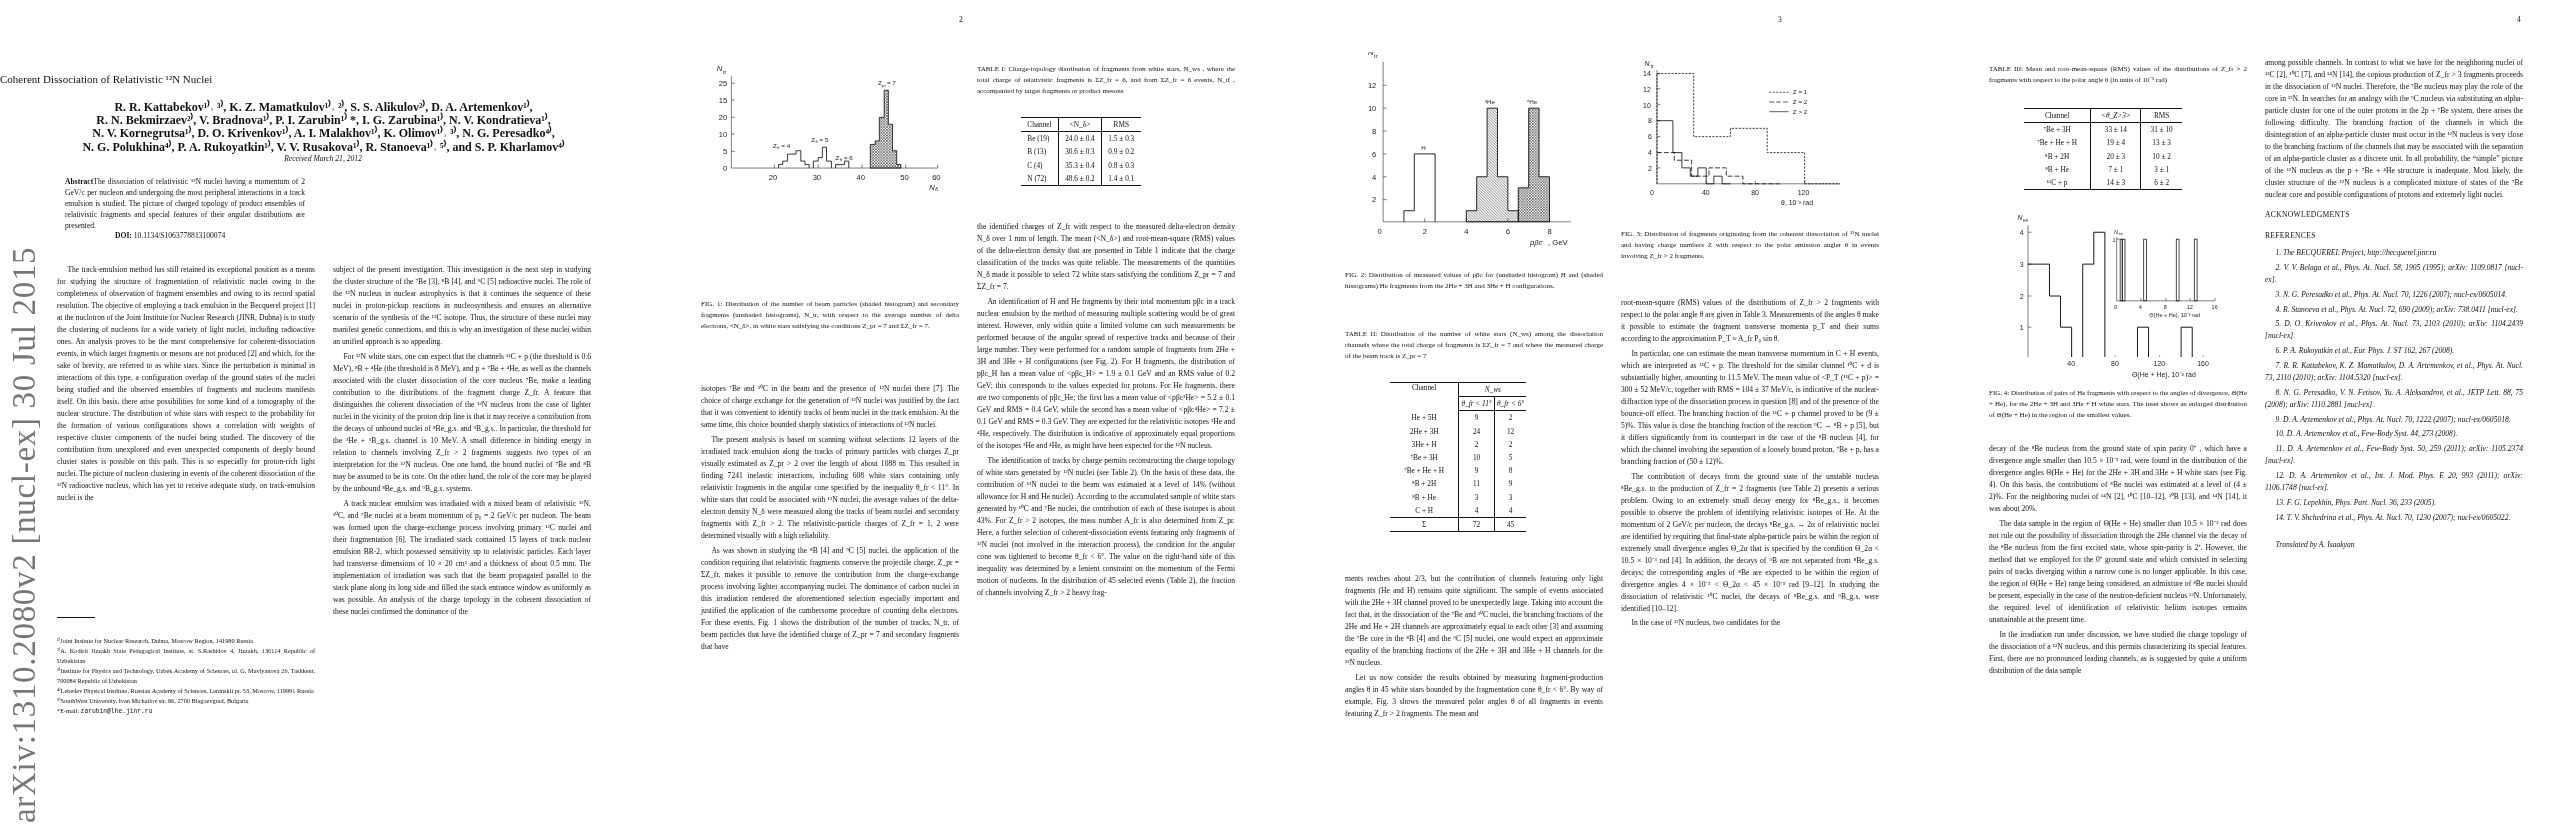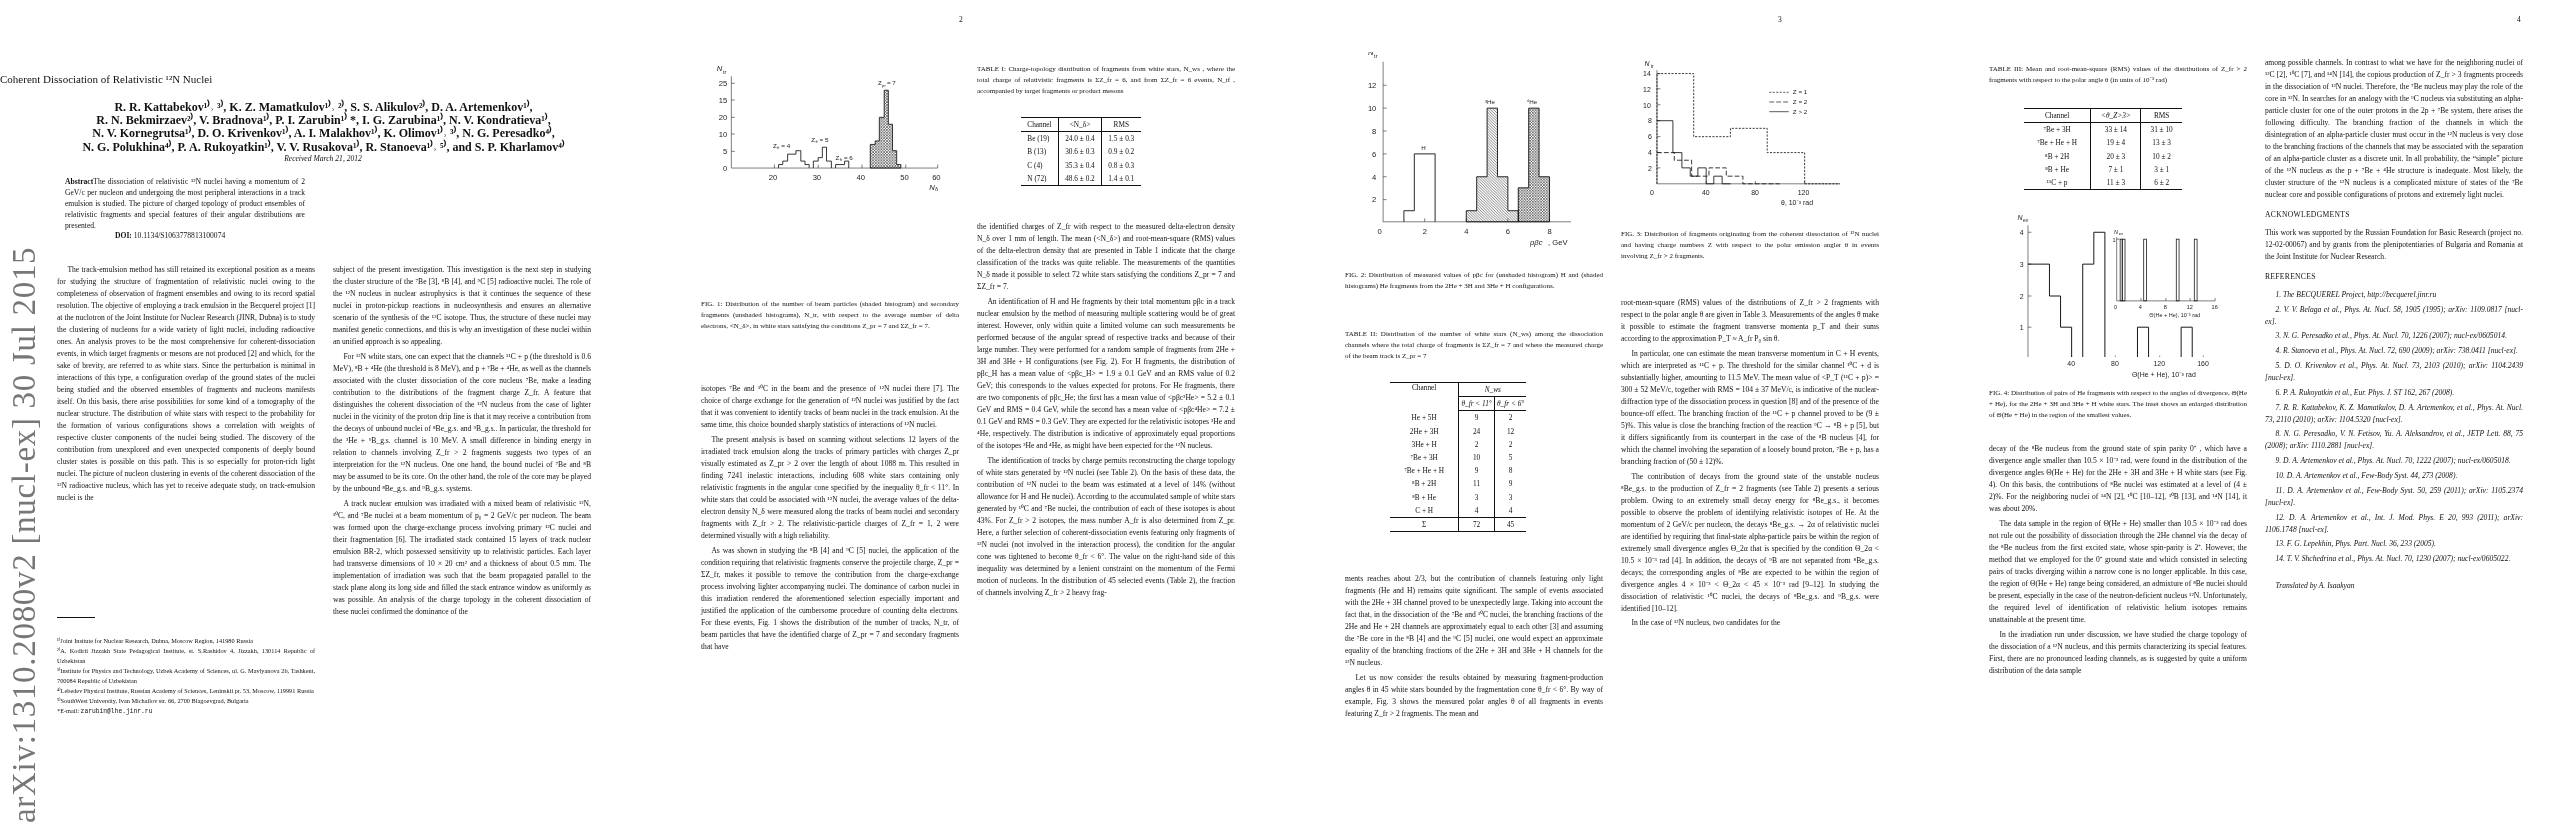--- a/index.html
+++ b/index.html
@@ -399,21 +399,21 @@
           <td class="vr">20 ± 3</td>
           <td>10 ± 2</td>
         </tr>
       <tr>
           <td class="vr">⁸B + He</td>
           <td class="vr">7 ± 1</td>
           <td>3 ± 1</td>
         </tr>
       <tr>
           <td class="vr">¹¹C + p</td>
-          <td class="vr">11 ± 3</td>
+          <td class="vr">14 ± 3</td>
           <td>6 ± 2</td>
         </tr>
     </tbody>
   </table>
 
   <svg style="position:absolute;left:69px;top:208px;" width="236" height="149" viewBox="0 0 340 215">
     <g fill="none" stroke="#444" stroke-width="1">
       <line x1="30" y1="25" x2="30" y2="218"></line>
       <line x1="30" y1="218" x2="315" y2="218"></line>
       <line x1="30" y1="35" x2="35" y2="35"></line>
@@ -478,21 +478,20 @@
 
   <div class="col" style="left:51px; top:443px;">
     <p class="noind">decay of the ⁸Be nucleus from the ground state of spin parity 0⁺ , which have a divergence angle smaller than 10.5 × 10⁻³ rad, were found in the distribution of the divergence angles Θ(He + He) for the 2He + 3H and 3He + H white stars (see Fig. 4). On this basis, the contributions of ⁸Be nuclei was estimated at a level of (4 ± 2)%. For the neighboring nuclei of ¹⁴N [2], ¹⁰C [10–12], ¹⁰B [13], and ¹⁴N [14], it was about 20%.</p>
     <p>The data sample in the region of Θ(He + He) smaller than 10.5 × 10⁻³ rad does not rule out the possibility of dissociation through the 2He channel via the decay of the ⁸Be nucleus from the first excited state, whose spin-parity is 2⁺. However, the method that we employed for the 0⁺ ground state and which consisted in selecting pairs of tracks diverging within a narrow cone is no longer applicable. In this case, the region of Θ(He + He) range being considered, an admixture of ⁸Be nuclei should be present, especially in the case of the neutron-deficient nucleus ¹²N. Unfortunately, the required level of identification of relativistic helium isotopes remains unattainable at the present time.</p>
     <p>In the irradiation run under discussion, we have studied the charge topology of the dissociation of a ¹²N nucleus, and this permits characterizing its special features. First, there are no pronounced leading channels, as is suggested by quite a uniform distribution of the data sample</p>
   </div>
 
   <div class="col" style="left:327px; top:57px;">
     <p class="noind">among possible channels. In contrast to what we have for the neighboring nuclei of ¹²C [2], ¹⁰C [7], and ¹⁴N [14], the copious production of Z_fr &gt; 3 fragments proceeds in the dissociation of ¹²N nuclei. Therefore, the ⁷Be nucleus may play the role of the core in ¹²N. In searches for an analogy with the ⁹C nucleus via substituting an alpha-particle cluster for one of the outer protons in the 2p + ⁷Be system, there arises the following difficulty. The branching fraction of the channels in which the disintegration of an alpha-particle cluster must occur in the ¹²N nucleus is very close to the branching fractions of the channels that may be associated with the separation of an alpha-particle cluster as a discrete unit. In all probability, the “simple” picture of the ¹²N nucleus as the p + ⁷Be + ⁴He structure is inadequate. Most likely, the cluster structure of the ¹²N nucleus is a complicated mixture of states of the ⁷Be nuclear core and possible configurations of protons and extremely light nuclei.</p>
     <p class="section-head">ACKNOWLEDGMENTS</p>
-    <p class="noind">This work was supported by the Russian Foundation for Basic Research (project no. 12-02-00067) and by grants from the plenipotentiaries of Bulgaria and Romania at the Joint Institute for Nuclear Research.</p>
     <p class="section-head">REFERENCES</p>
     <div>
       <p class="ref">1. The BECQUEREL Project, http://becquerel.jinr.ru</p>
       <p class="ref">2. V. V. Belaga et al., Phys. At. Nucl. 58, 1905 (1995); arXiv: 1109.0817 [nucl-ex].</p>
       <p class="ref">3. N. G. Peresadko et al., Phys. At. Nucl. 70, 1226 (2007); nucl-ex/0605014.</p>
       <p class="ref">4. R. Stanoeva et al., Phys. At. Nucl. 72, 690 (2009); arXiv: 738.0411 [nucl-ex].</p>
       <p class="ref">5. D. O. Krivenkov et al., Phys. At. Nucl. 73, 2103 (2010); arXiv: 1104.2439 [nucl-ex].</p>
       <p class="ref">6. P. A. Rukoyatkin et al., Eur. Phys. J. ST 162, 267 (2008).</p>
       <p class="ref">7. R. R. Kattabekov, K. Z. Mamatkulov, D. A. Artemenkov, et al., Phys. At. Nucl. 73, 2110 (2010); arXiv: 1104.5320 [nucl-ex].</p>
       <p class="ref">8. N. G. Peresadko, V. N. Fetisov, Yu. A. Aleksandrov, et al., JETP Lett. 88, 75 (2008); arXiv: 1110.2881 [nucl-ex].</p>

